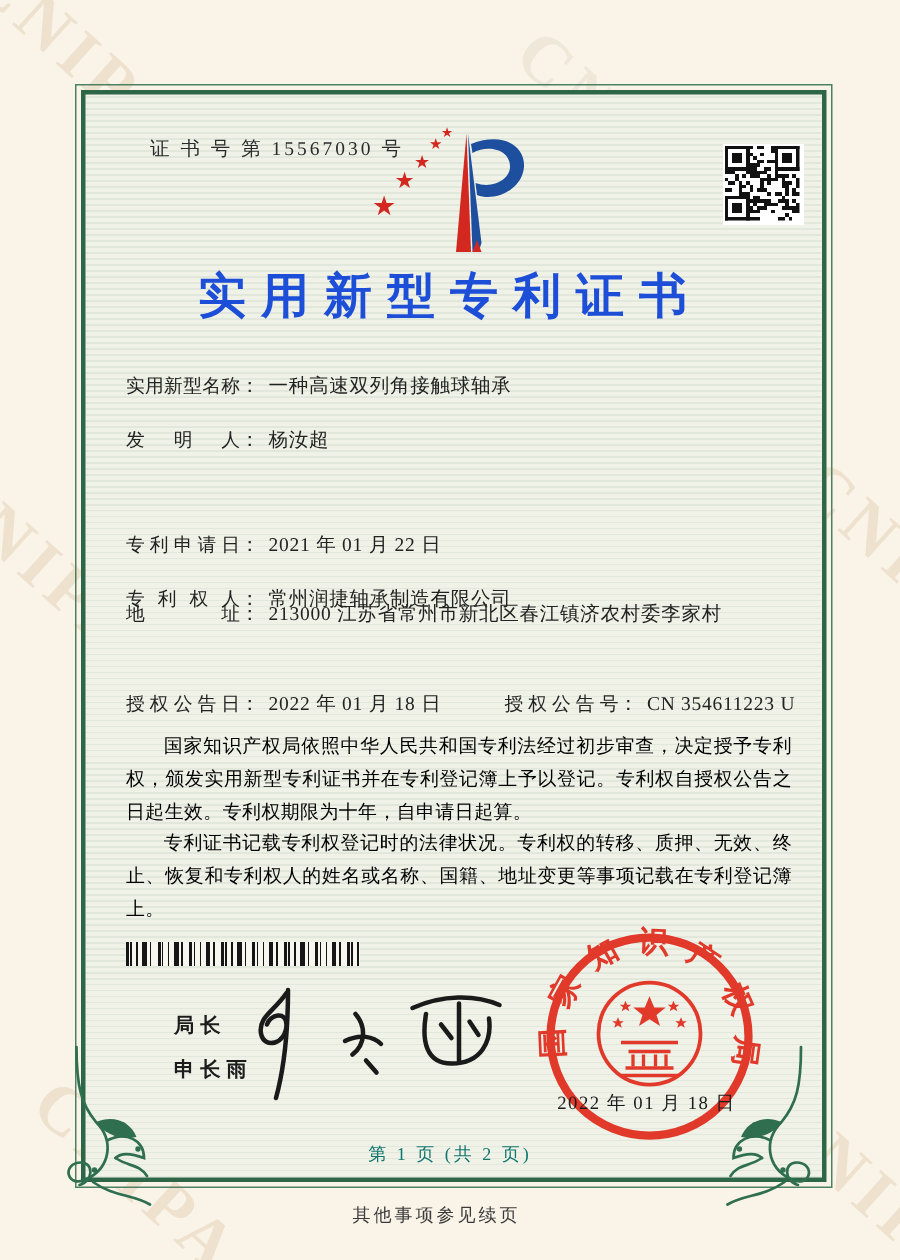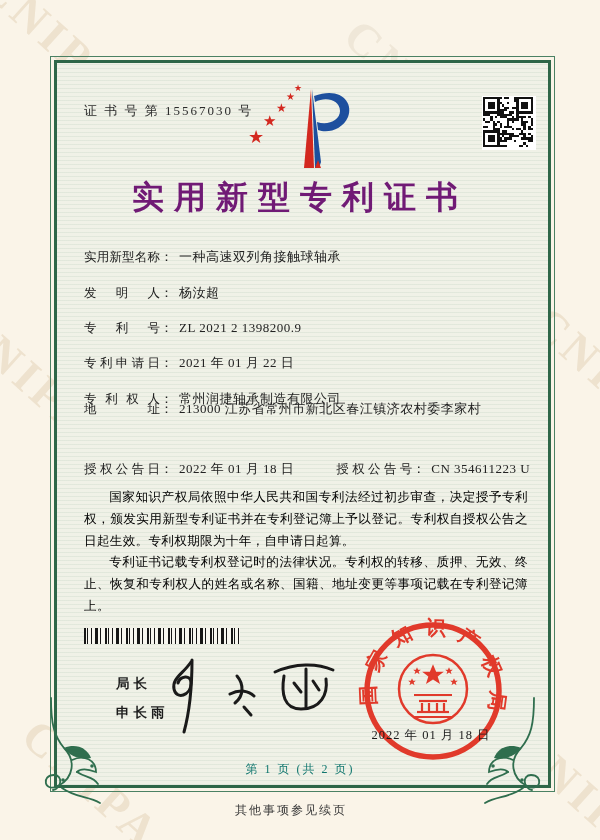--- a/index.html
+++ b/index.html
@@ -17,31 +17,31 @@
   .frame-outer{position:absolute;left:50px;top:56px;width:503px;height:734px;
       border:1px solid #4a8163;}
   .frame-inner{position:absolute;left:3px;top:3px;right:3px;bottom:3px;
       border:3px solid #2e6648;
       background:
         repeating-linear-gradient(0deg, rgba(96,146,118,0.10) 0 1px, rgba(0,0,0,0) 1px 4px),
         #f0f1e7;}
 
   .content{position:absolute;inset:0;color:#1f1f1f;}
 
-  .cert-no{position:absolute;left:84px;top:90px;font-size:13px;letter-spacing:2px;color:#2b2b2b;margin-top:12px;}
+  .cert-no{position:absolute;left:100px;top:90px;font-size:13px;letter-spacing:2px;color:#2b2b2b;}
 
   
   .logo{position:absolute;left:248px;top:84px;width:112px;height:86px;}
   .logo .star{position:absolute;color:#d3281f;line-height:1;}
 
   
   .qr{position:absolute;left:482px;top:96px;width:52px;height:52px;background:#fff;padding:1px;}
 
   .title{position:absolute;left:0;top:176px;width:100%;text-align:center;
-      font-size:32px;font-weight:bold;letter-spacing:10px;color:#701a75;}
+      font-size:32px;font-weight:bold;letter-spacing:10px;color:#1d4ed8;}
 
   
   .row{position:absolute;left:84px;font-size:13px;white-space:nowrap;color:#222;}
   .flabel{display:inline-block;width:76px;font-size:12.5px;text-align:justify;text-align-last:justify;vertical-align:bottom;color:#222;}
   .colon{margin-right:6px;}
   .fvalue{letter-spacing:0.5px;}
   .grant2{margin-left:42px;}
 
   .paras{position:absolute;left:84px;top:487px;width:444px;font-size:12.6px;
       line-height:1.73;letter-spacing:0.3px;color:#000000;text-align:justify;}
@@ -258,23 +258,20 @@
     </div>
 
     <div class="title">实用新型专利证书</div>
 
     <div class="row" style="top:248px;">
       <span class="flabel">实用新型名称</span><span class="colon">：</span><span class="fvalue">一种高速双列角接触球轴承</span>
     </div>
     <div class="row" style="top:284px;">
       <span class="flabel">发明人</span><span class="colon">：</span><span class="fvalue">杨汝超</span>
     </div>
-    <div class="row" style="top:319px;">
-      <span class="flabel">专利号</span><span class="colon">：</span><span class="fvalue">ZL 2021 2 1398200.9</span>
-    </div>
     <div class="row" style="top:354px;">
       <span class="flabel">专利申请日</span><span class="colon">：</span><span class="fvalue">2021 年 01 月 22 日</span>
     </div>
     <div class="row" style="top:390px;">
       <span class="flabel">专利权人</span><span class="colon">：</span><span class="fvalue">常州润捷轴承制造有限公司</span>
     </div>
     <div class="row" style="top:400px;">
       <span class="flabel">地址</span><span class="colon">：</span><span class="fvalue">213000 江苏省常州市新北区春江镇济农村委李家村</span>
     </div>
     <div class="row" style="top:460px;">

